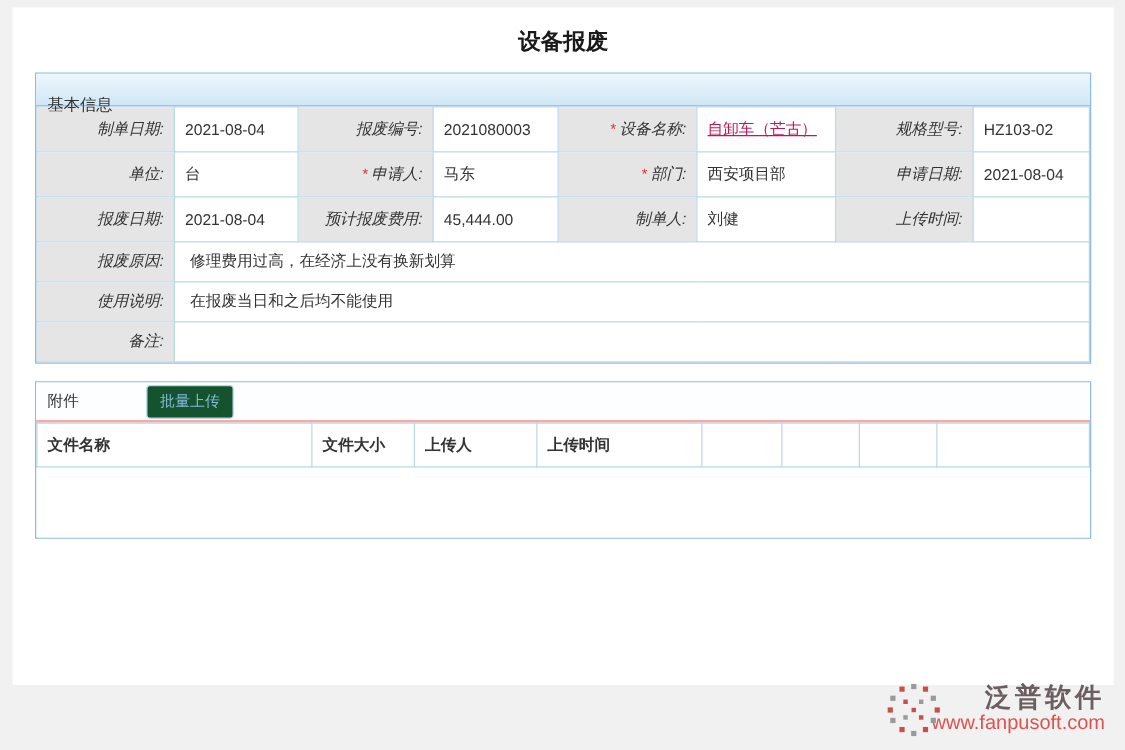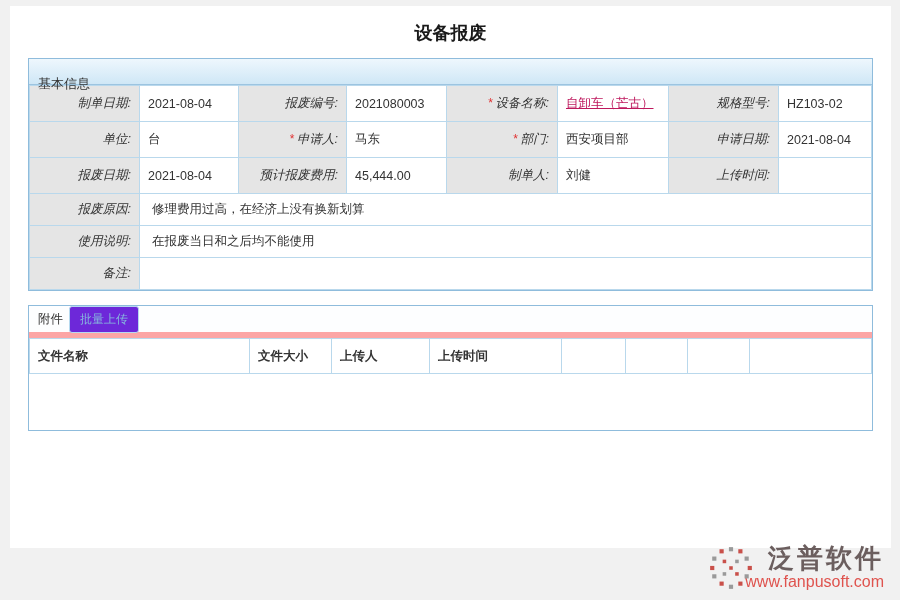--- a/index.html
+++ b/index.html
@@ -30,42 +30,43 @@
   table { border-collapse:collapse; width:100%; table-layout:fixed; font-size:12.5px; }
   td { border:1px solid #b9d8ec; padding:0 8px; overflow:hidden; white-space:nowrap; }
   tr.grid-row td { height:36px; }
   tr.full-row td { height:32px;padding-left:12px; }
   td.lbl { background:#e5e5e5; text-align:right; color:#333;font-style:italic; }
   td.val { background:#fff; text-align:left; color:#333; }
   .req { color:#e03131; margin-right:3px; font-size:12px; }
   a.link { color:#be185d; text-decoration:underline; cursor:pointer;text-align:center; }
 
   .attach-hd {
-    display:flex; align-items:center; gap:6px;
+    display:flex; align-items:center; gap:14px;
     height:32px; padding:0 9px;
-    border-bottom:6px solid #fca5a5; background:#fdfeff;
+    border-bottom:2px solid #fca5a5; background:#fdfeff;
   }
   .attach-title { font-size:12.5px; color:#333; }
   .upload-btn {
     font-size:12px; color:#86b9dd;
-    background:#6d28d9; border:1px solid #b5d9ef; border-radius:3px;
+    background:#14532d; border:1px solid #b5d9ef; border-radius:3px;
     padding:4px 10px; cursor:pointer;
     font-family:inherit;
+    margin-left:40px;
   }
   td.col-hd { font-weight:bold; background:#fff; height:35px; text-align:left; }
   td.empty-body { border:none; height:56px; background:#fff; }
 
   .brand {
     position:absolute; right:16px; bottom:8px;
     display:flex; align-items:center;
   }
   .brand-logo { margin-right:-10px; z-index:1; }
   .brand-text { text-align:right; }
   .brand-name {
-    font-size:26px; font-weight:bold; color:#6b5e5e; letter-spacing:3px;
+    font-size:21px; font-weight:bold; color:#6b5e5e; letter-spacing:3px;
     line-height:1.05;
   }
   .brand-url { font-size:16px; color:#df534e; }
 </style>
 </head>
 <body>
 
 <div class="panel">
 
   <h1 class="page-title">设备报废</h1>

